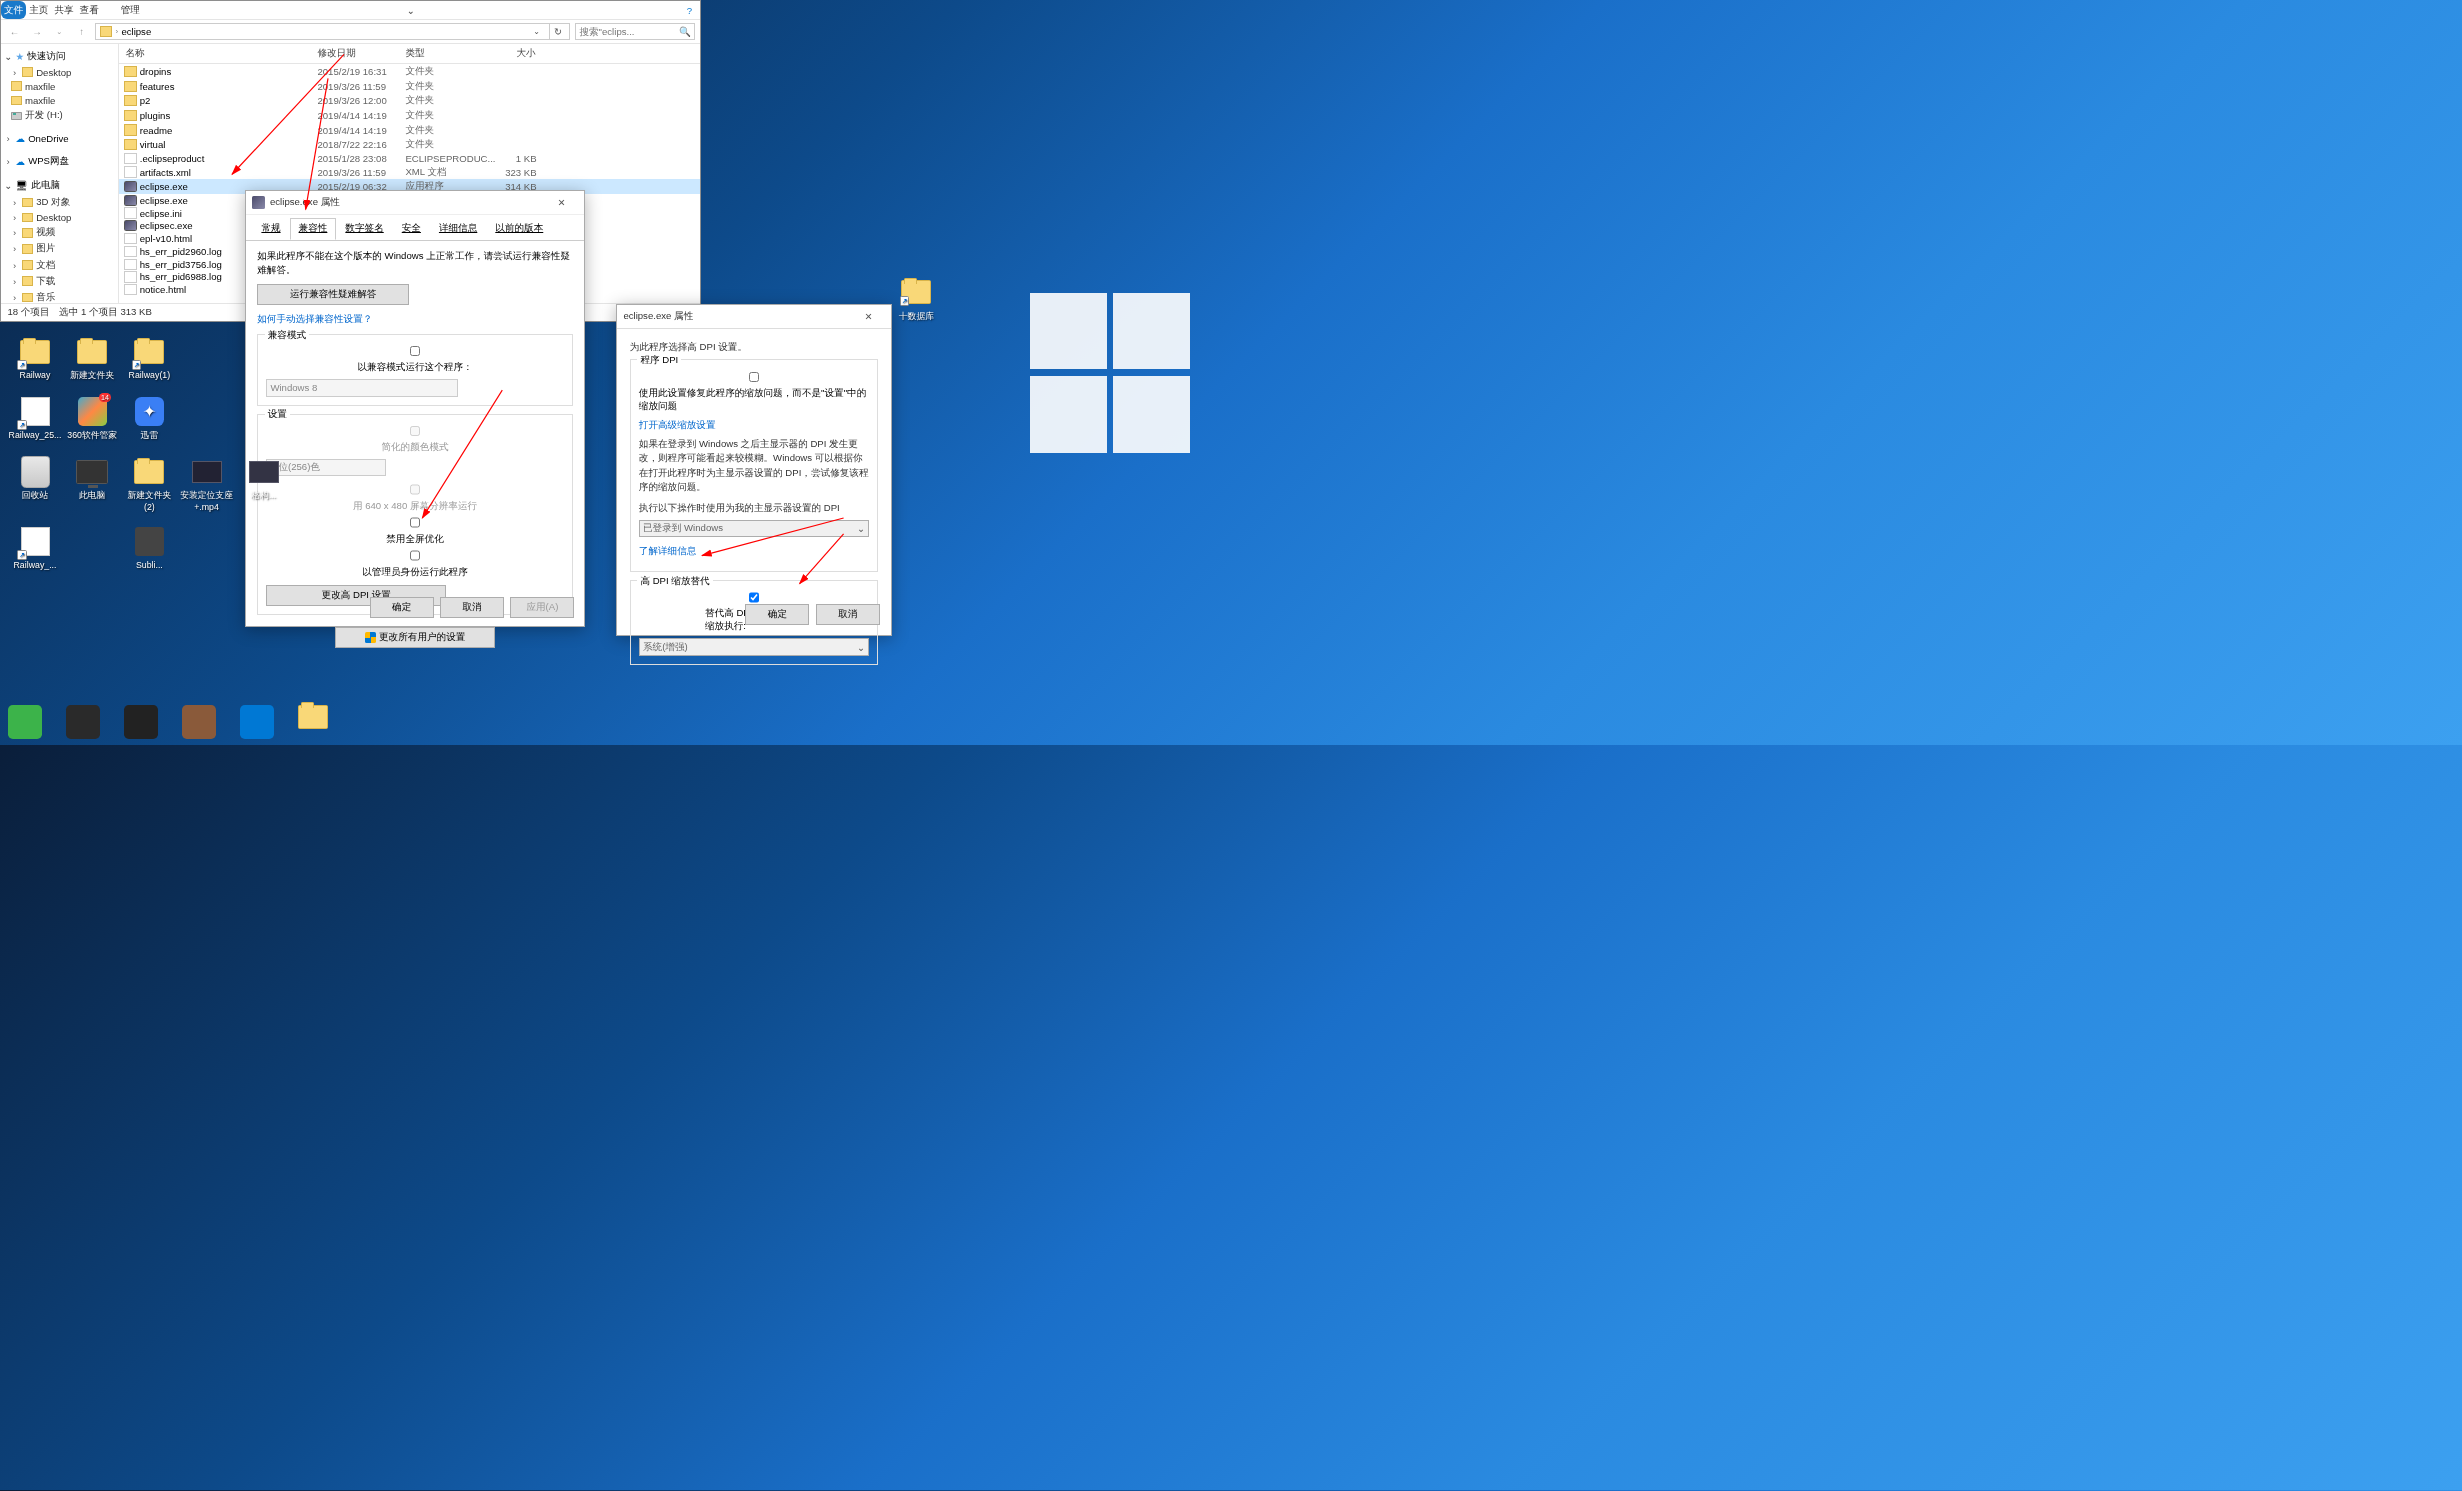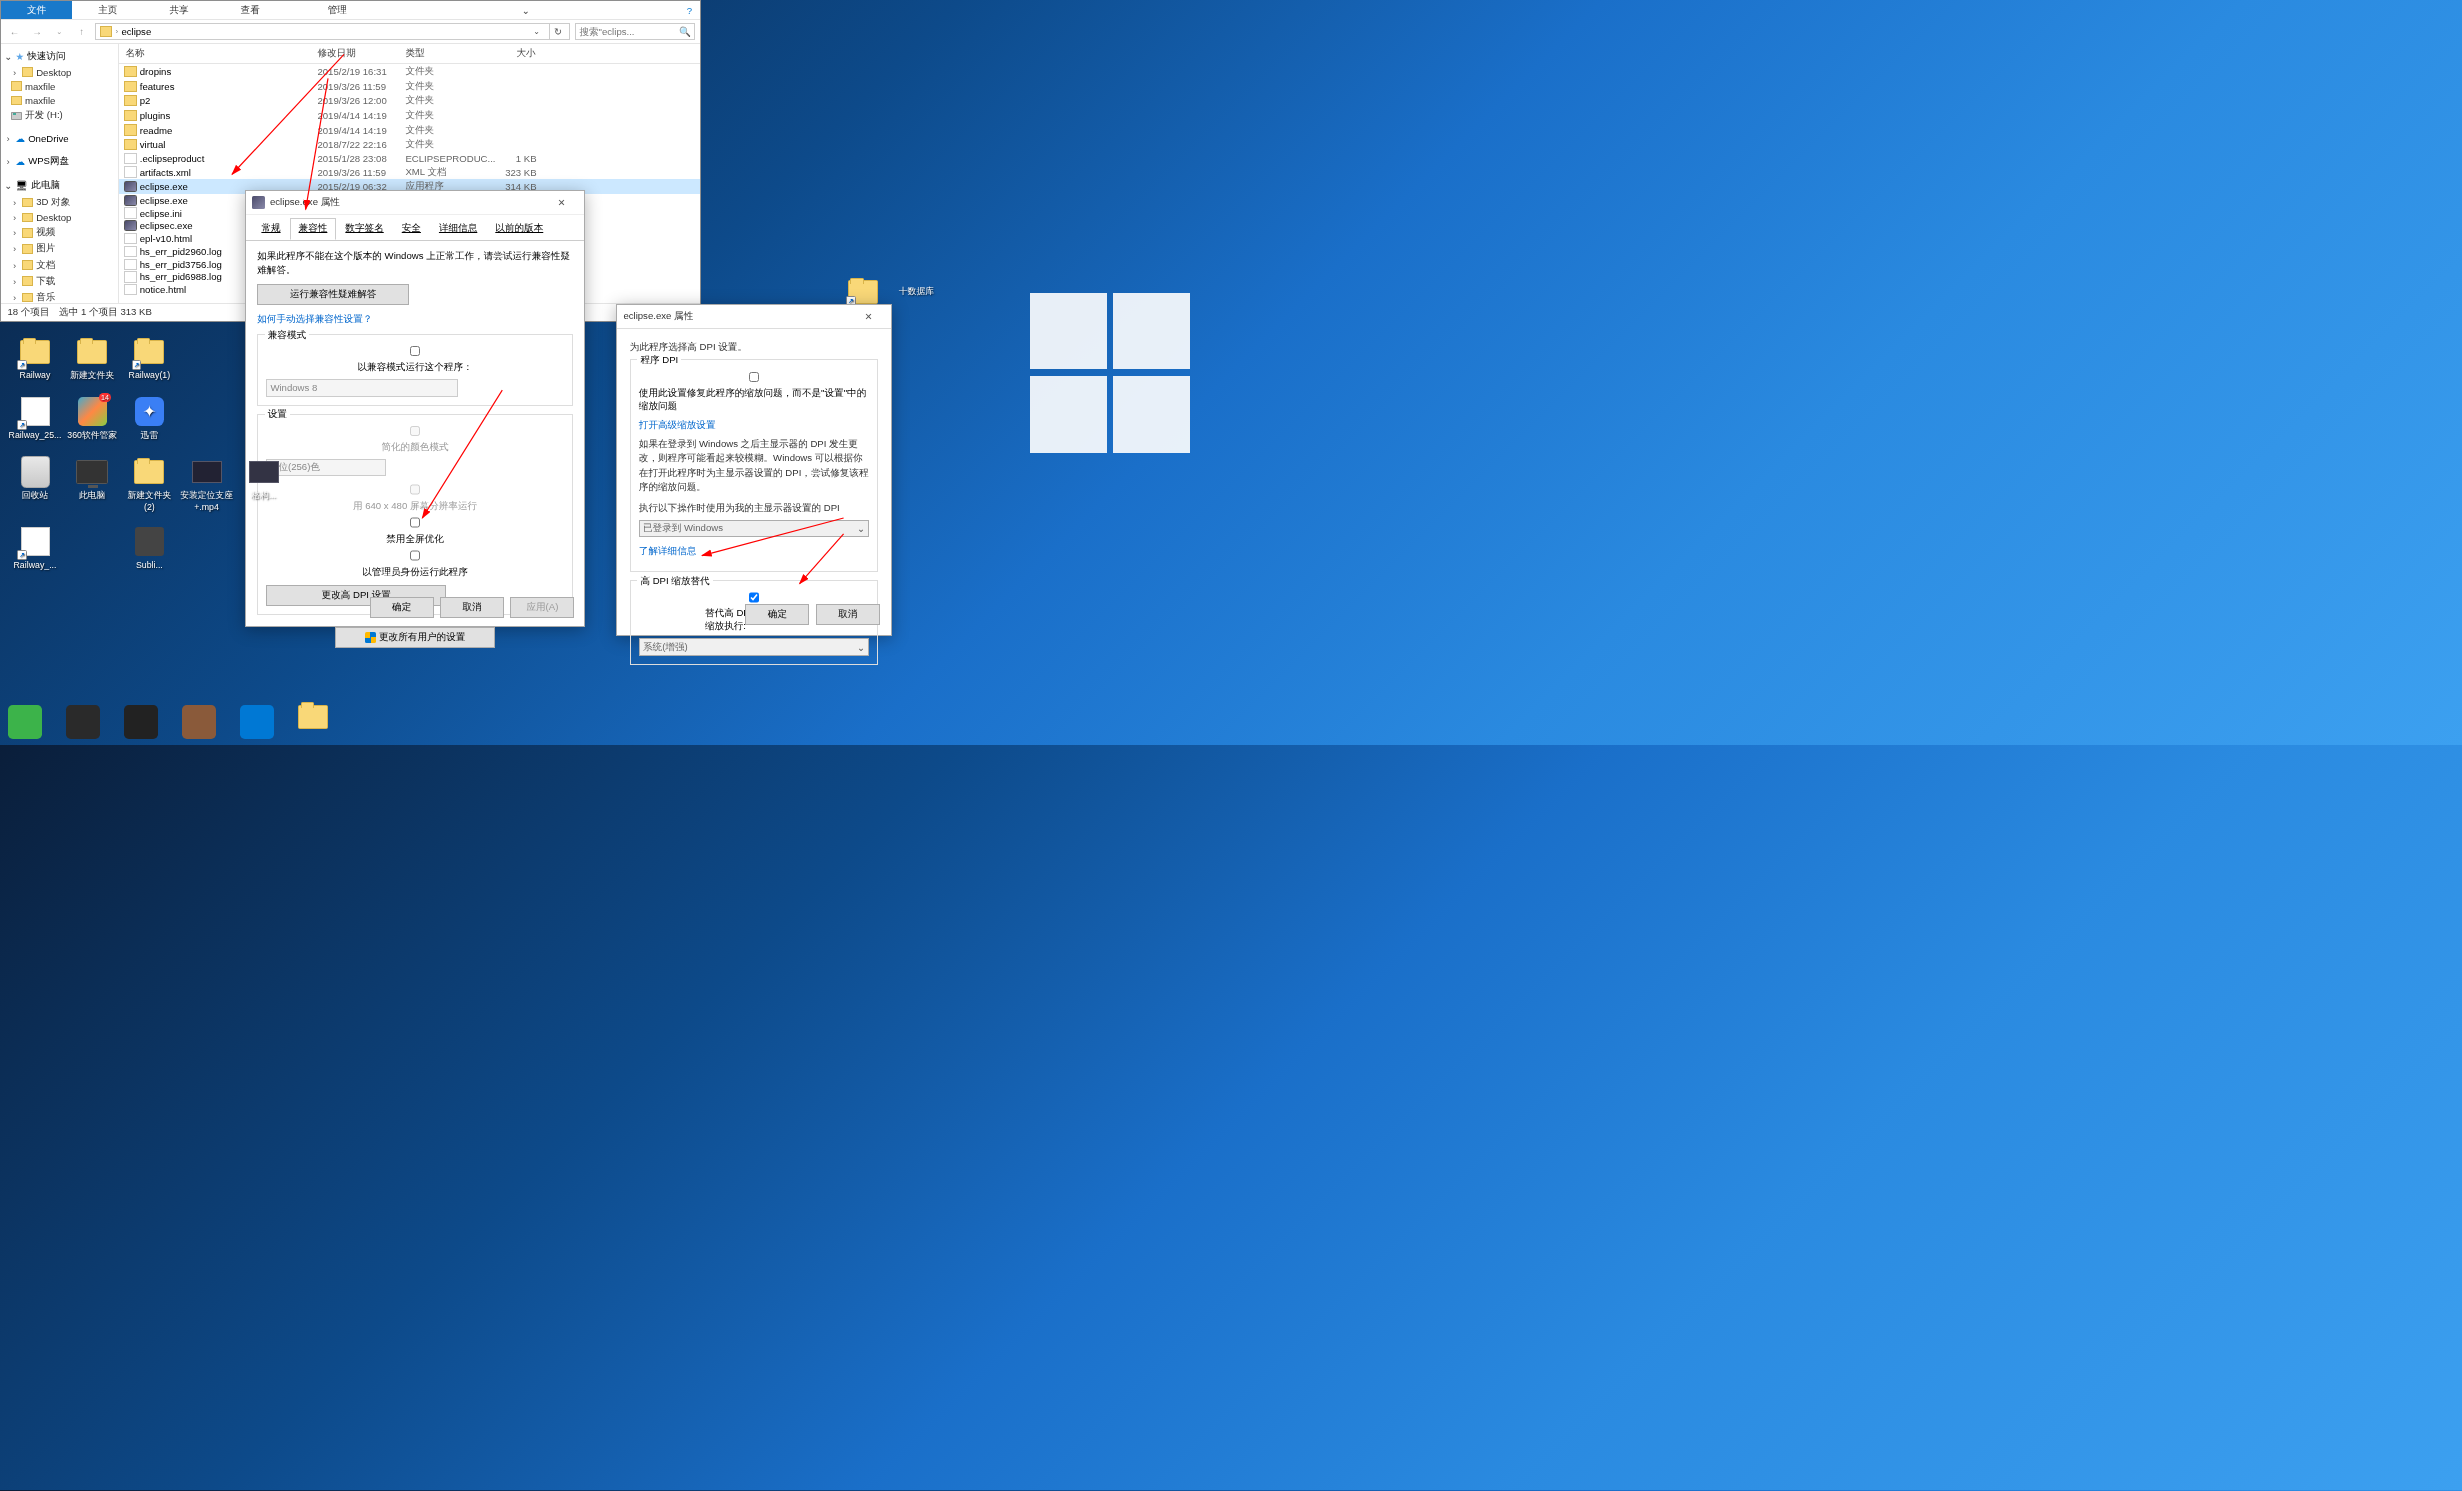--- a/index.html
+++ b/index.html
@@ -3,21 +3,21 @@
 <meta charset="utf-8">
 <style>
 * { margin: 0; padding: 0; box-sizing: border-box; font-family: "Microsoft YaHei", "Segoe UI", sans-serif; }
 body { width: 1190px; height: 745px; background: linear-gradient(135deg, #0a1e3a 0%, #0d4a8a 30%, #1a6fc9 50%, #2a8ae0 70%, #3ca0f0 100%); position: relative; overflow: hidden; }
 .win-logo { position: absolute; right: 0; top: 50%; transform: translateY(-50%); width: 160px; height: 160px; display: grid; grid-template: 1fr 1fr / 1fr 1fr; gap: 6.4px; opacity: 0.9; }
 .win-logo div { background: #fff; }
 
 
 .explorer { position: absolute; left: 0; top: 0; width: 701px; height: 322px; background: #fff; border: 0.8px solid #8e8e8e; display: flex; flex-direction: column; }
 .ribbon-tabs { height: 19px; background: #fff; display: flex; align-items: stretch; border-bottom: 0.8px solid #e5e5e5; font-size: 9.6px; }
-.ribbon-tab { padding: 0 26px; display: flex; align-items: center; color: #333; }
+.ribbon-tab { padding: 0 3px; display: flex; align-items: center; color: #333; border-radius: 6px; }
 .ribbon-tab.active { background: #1979ca; color: #fff; }
 .ribbon-caret { margin-left: auto; padding: 0 8px; display: flex; align-items: center; color: #555; }
 .nav-row { height: 24px; display: flex; align-items: center; gap: 4.8px; padding: 0 4.8px; border-bottom: 0.8px solid #e5e5e5; font-size: 9.6px; }
 .nav-arrow { width: 17.6px; height: 17.6px; display: flex; align-items: center; justify-content: center; color: #999; }
 .address { flex: 1; height: 17.6px; border: 0.8px solid #ccc; display: flex; align-items: center; padding: 0 3.2px; gap: 3.2px; }
 .address .folder-ic { width: 12.8px; height: 11.2px; background: #f9d878; border: 0.8px solid #d9b44a; }
 .address input { border: none; outline: none; flex: 1; font-size: 9.6px; }
 .addr-btn { width: 17.6px; height: 17.6px; display: flex; align-items: center; justify-content: center; color: #555; border-left: 0.8px solid #ccc; }
 .search-box { width: 120px; height: 17.6px; border: 0.8px solid #ccc; display: flex; align-items: center; padding: 0 3.2px; color: #666; }
 .search-box input { border: none; outline: none; width: 100%; font-size: 9.6px; color: #888; }
@@ -89,21 +89,21 @@
 .di { display: flex; flex-direction: column; align-items: center; gap: 1.6px; color: #fff; font-size: 8.8px; text-align: center; text-shadow: 0.8px 0.8px 1.6px rgba(0,0,0,0.8); }
 .di-icon { width: 32px; height: 32px; display: flex; align-items: center; justify-content: center; }
 .di-folder { width: 30px; height: 24px; background: #f9d878; border: 0.8px solid #d9b44a; border-radius: 1.6px; position: relative; }
 .di-folder::before { content:""; position:absolute; top:-3.2px; left:1.6px; width:11.2px; height:4.8px; background:#f9d878; border:0.8px solid #d9b44a; border-bottom:none; border-radius:1.6px 1.6px 0 0; }
 .shortcut-badge { position:absolute; bottom:-1.6px; left:-1.6px; width:9.6px; height:9.6px; background:#fff; border:0.8px solid #888; border-radius:1.6px; font-size:6.4px; display:flex; align-items:center; justify-content:center; color:#0066cc; font-weight:bold; }
 .di-bin { width:29px; height:32px; background:linear-gradient(180deg,#e8e8e8,#c8c8c8); border:0.8px solid #aaa; border-radius:3.2px 3.2px 4.8px 4.8px; }
 .di-pc { width:32px; height:24px; background:#333; border:1.6px solid #555; border-radius:1.6px; position:relative; }
 .di-pc::after { content:""; position:absolute; bottom:-4.8px; left:11.2px; width:9.6px; height:3.2px; background:#555; }
 
 
-.desk-db { position: absolute; right: 256px; top: 280px; display:flex; flex-direction:row; align-items:center; gap:21px; color:#fff; font-size:8.8px; text-shadow:0.8px 0.8px 1.6px rgba(0,0,0,0.8); }
+.desk-db { position: absolute; right: 256px; top: 280px; display:flex; flex-direction:column; align-items:center; gap:7px; color:#fff; font-size:8.8px; text-shadow:0.8px 0.8px 1.6px rgba(0,0,0,0.8); }
 
 
 .taskbar-apps { position: absolute; bottom: 6.4px; left: 8px; display: flex; gap: 24px; }
 .tb-app { width: 34px; height: 34px; border-radius: 4.8px; position: relative; }
 
 
 .side-sep { height: 6.4px; }
 </style>
 </head>
 <body>

